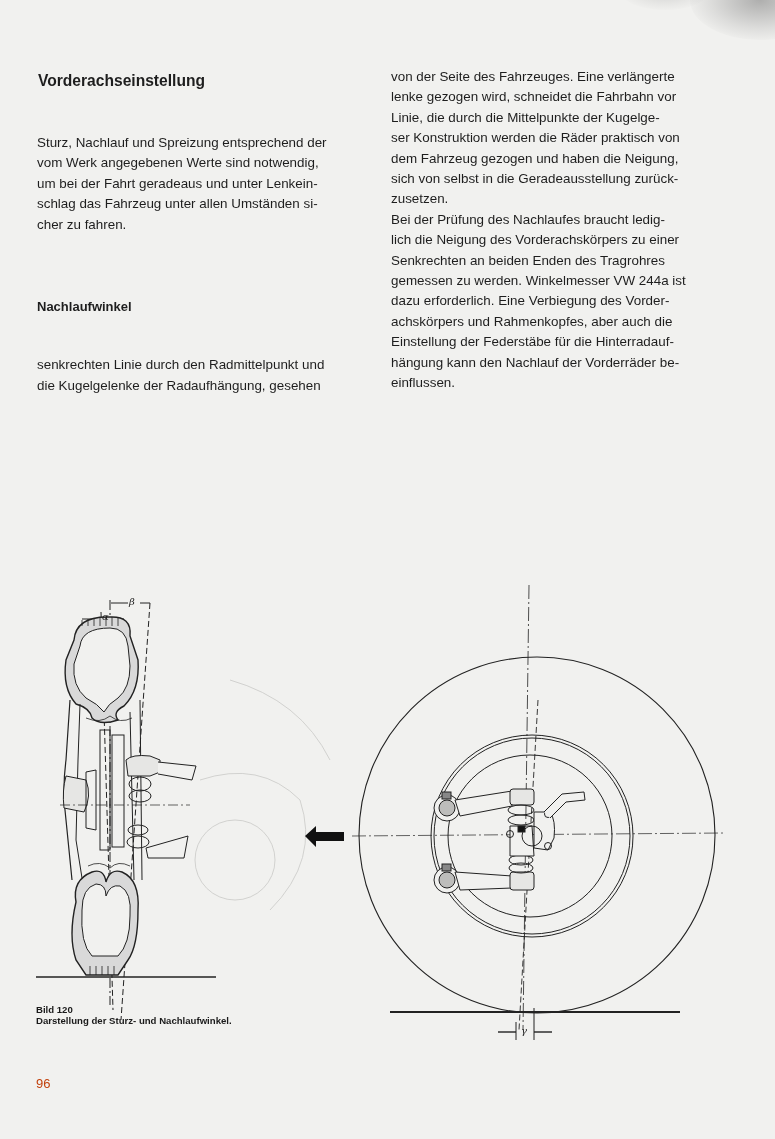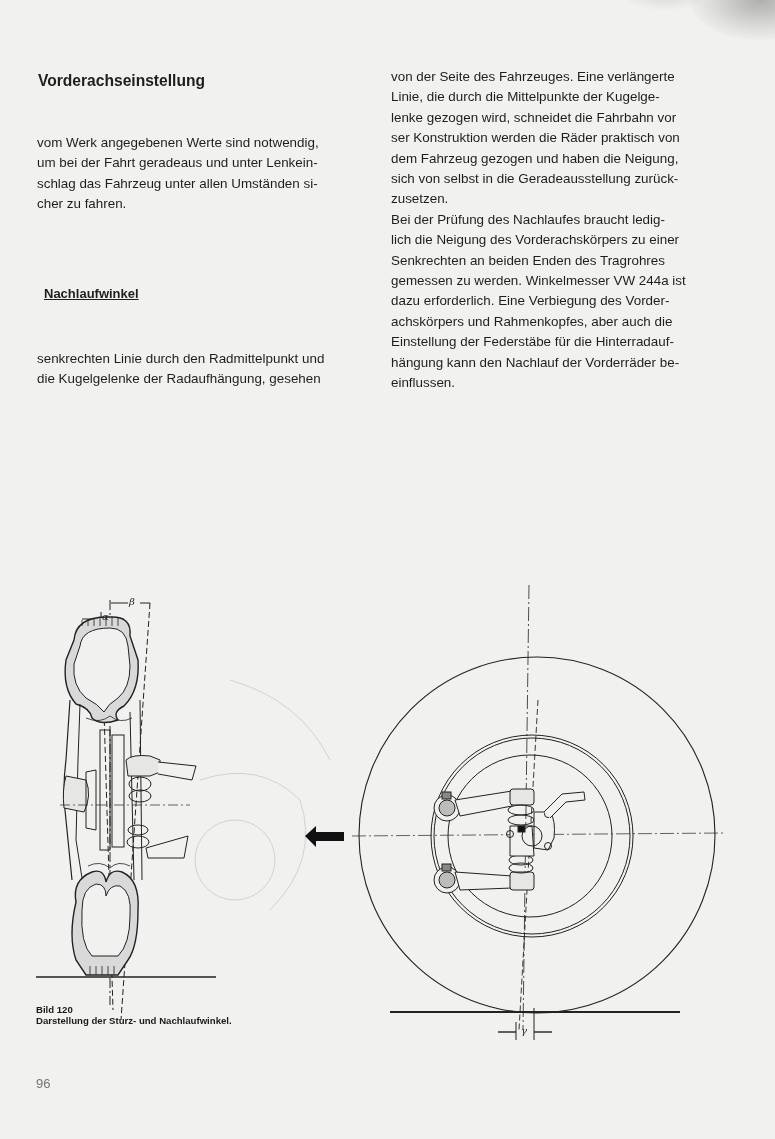--- a/index.html
+++ b/index.html
@@ -12,56 +12,57 @@
   }
   .shadow-blob {
     position: absolute; border-radius: 50%;
     background: radial-gradient(ellipse at center, rgba(120,120,120,0.55) 0%, rgba(160,160,160,0.25) 50%, rgba(240,240,240,0) 75%);
   }
   .col { position: absolute; font-size: 13.4px; line-height: 20.4px; text-align: justify; }
   .col p { margin: 0; }
   .col-left { left: 37px; top: 70px; width: 322px; }
   .col-right { left: 391px; top: 67px; width: 363px; }
   .h1 { font-weight: bold; font-size: 15.6px; margin: 1px; line-height: 20px; }
-  .h2 { font-weight: bold; font-size: 13px; margin: 7px; text-decoration: underline; }
+  .h2 { font-weight: bold; font-size: 13px; margin: 0; }
   .para { white-space: pre-line; text-align: justify; text-align-last: left; }
   .figure { position: absolute; left: 0; top: 560px; width: 775px; height: 480px; }
   .caption { position: absolute; left: 36px; top: 1004px; font-size: 9.6px; font-weight: bold; line-height: 11px; color: #1a1a1a; }
-  .page-number { position: absolute; left: 36px; top: 1076px; font-size: 13px; color: #737373; }
+  .page-number { position: absolute; left: 36px; top: 1076px; font-size: 13px; color: #c2410c; }
   .fig-label { position: absolute; font-family: "DejaVu Serif", serif; font-style: italic; font-size: 10px; color: #222; }
 </style>
 </head>
 <body>
 
 <div class="shadow-blob" style="left:690px; top:-40px; width:140px; height:80px;"></div>
 <div class="shadow-blob" style="left:620px; top:-30px; width:90px; height:40px; opacity:0.5;"></div>
 
 <div class="col col-left">
   <h1 class="h1">Vorderachseinstellung</h1>
   <div style="height:41px"></div>
   <div>
+    <p class="para">Sturz, Nachlauf und Spreizung entsprechend der</p>
     <p class="para">vom Werk angegebenen Werte sind notwendig,</p>
     <p class="para">um bei der Fahrt geradeaus und unter Lenkein-</p>
     <p class="para">schlag das Fahrzeug unter allen Umständen si-</p>
     <p style="text-align:left">cher zu fahren.</p>
   </div>
   <div style="height:62px"></div>
   <h2 class="h2">Nachlaufwinkel</h2>
   <div style="height:38px"></div>
   <div>
     <p class="para">senkrechten Linie durch den Radmittelpunkt und</p>
     <p class="para">die Kugelgelenke der Radaufhängung, gesehen</p>
   </div>
 </div>
 
 <div class="col col-right">
   <div>
     <p class="para">von der Seite des Fahrzeuges. Eine verlängerte</p>
+    <p class="para">lenke gezogen wird, schneidet die Fahrbahn vor</p>
     <p class="para">Linie, die durch die Mittelpunkte der Kugelge-</p>
-    <p class="para">lenke gezogen wird, schneidet die Fahrbahn vor</p>
     <p class="para">ser Konstruktion werden die Räder praktisch von</p>
     <p class="para">dem Fahrzeug gezogen und haben die Neigung,</p>
     <p class="para">sich von selbst in die Geradeausstellung zurück-</p>
     <p style="text-align:left">zusetzen.</p>
   </div>
   <div>
     <p class="para">Bei der Prüfung des Nachlaufes braucht ledig-</p>
     <p class="para">lich die Neigung des Vorderachskörpers zu einer</p>
     <p class="para">Senkrechten an beiden Enden des Tragrohres</p>
     <p class="para">gemessen zu werden. Winkelmesser VW 244a ist</p>

